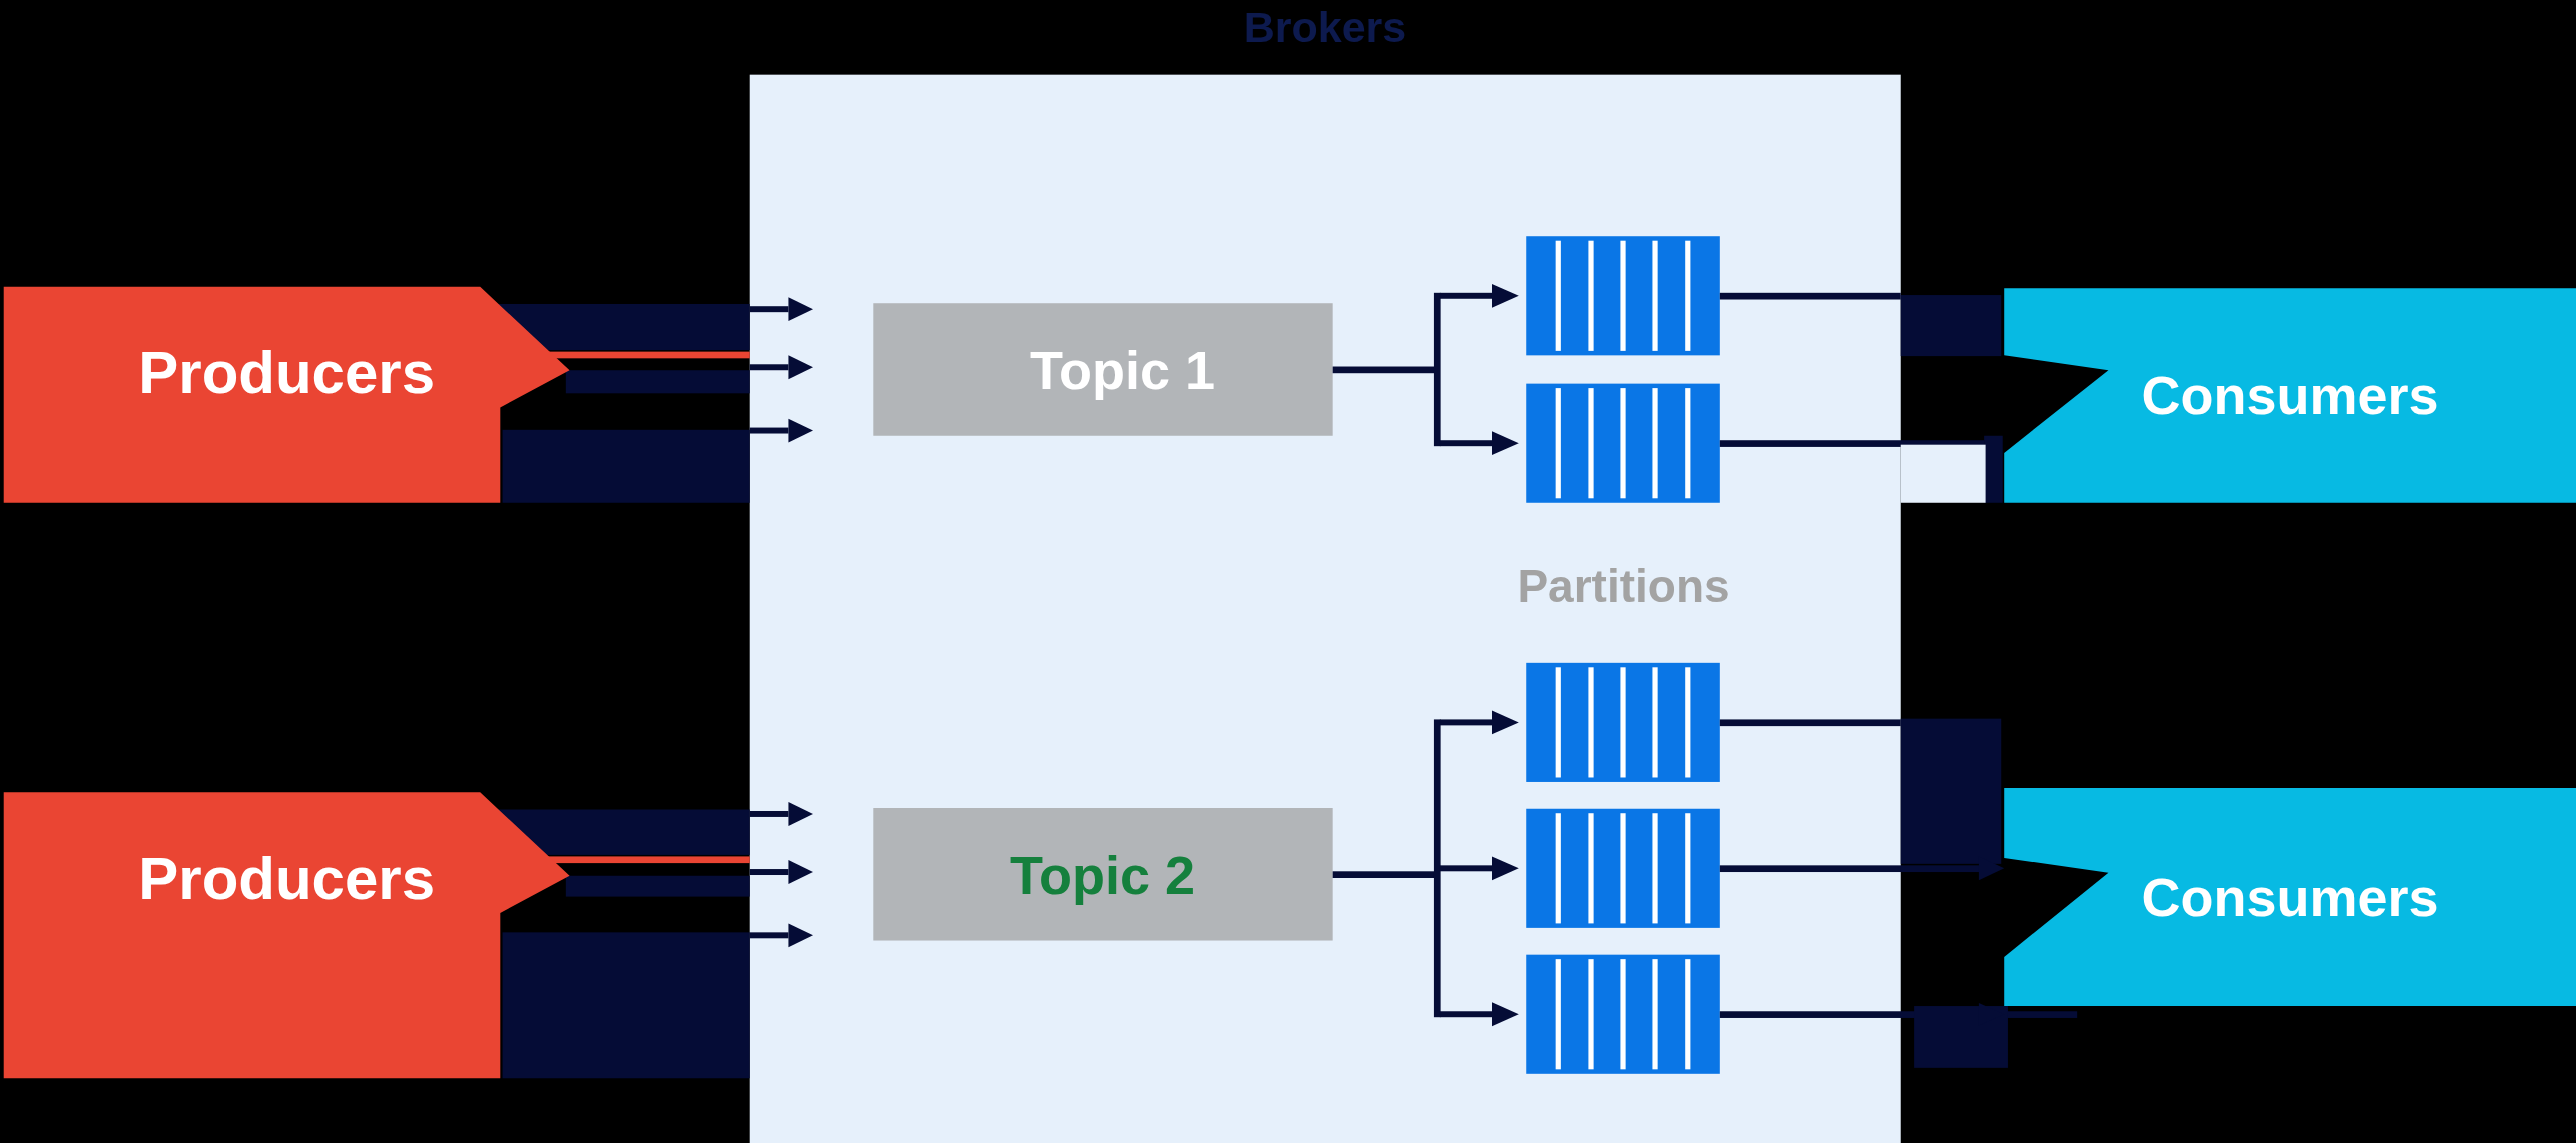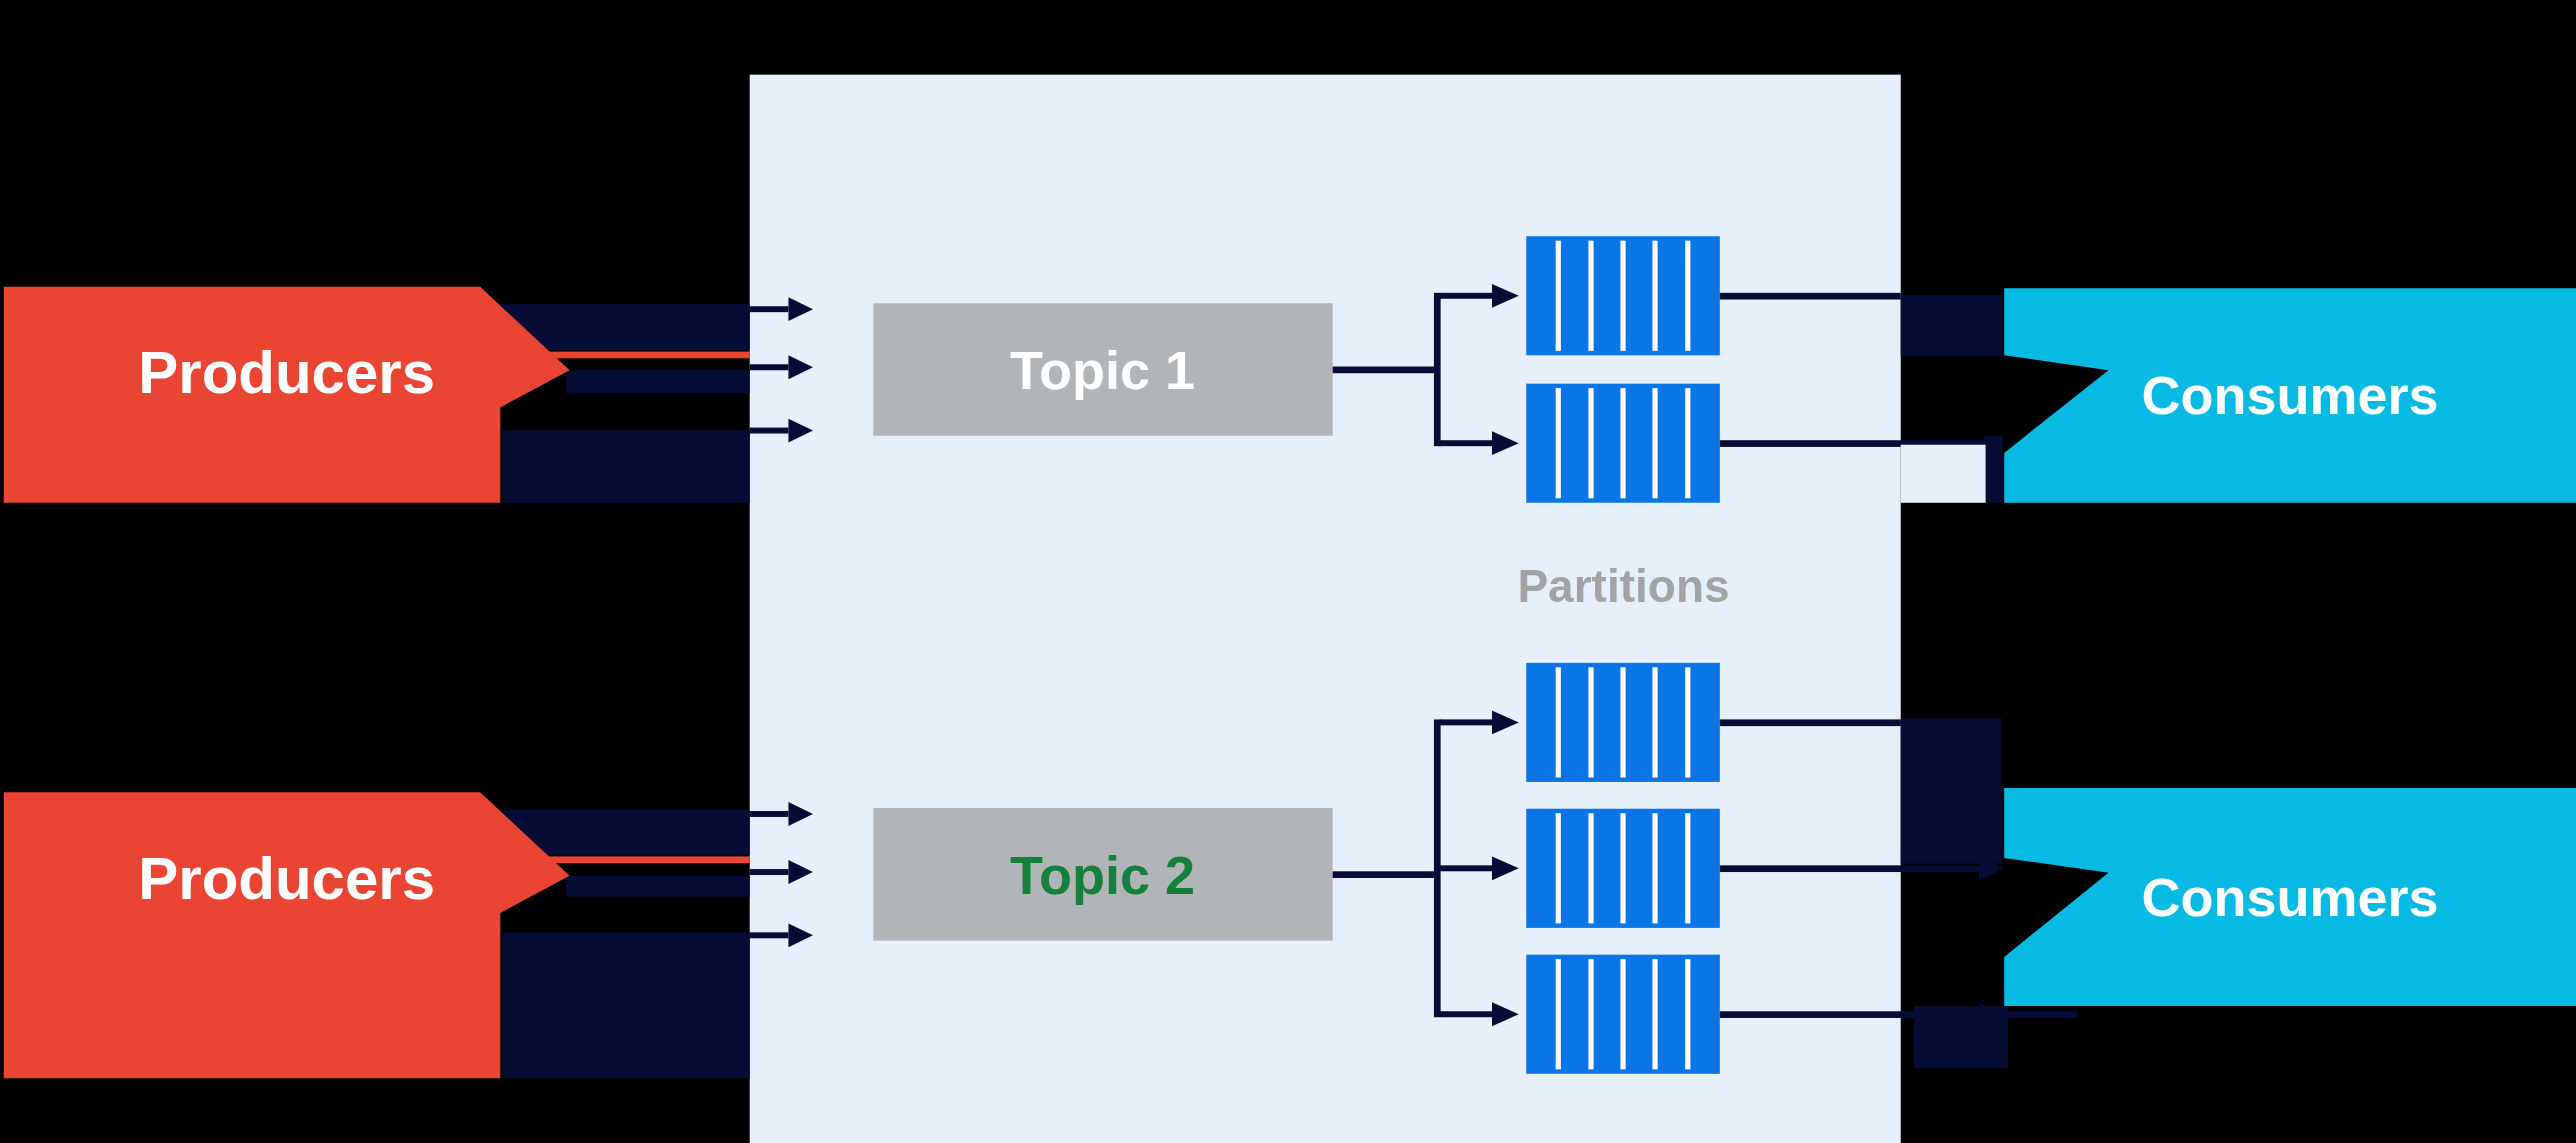--- a/index.html
+++ b/index.html
@@ -29,21 +29,21 @@
     align-items: center;
     justify-content: center;
     font-weight: bold;
     white-space: nowrap;
     pointer-events: none;
   }
   .lbl-title      { left: 1027px; top: 0px;    width: 596px; height: 55px;  font-size: 43px; color: #0D1A4E; }
   .lbl-partitions { left: 1400px; top: 558px;  width: 447px; height: 55px;  font-size: 46px; color: #a3a3a3; }
   .lbl-producer-1 { left: 3.7px;    top: 298px;  width: 566px; height: 149px; font-size: 60px; color: #FFFFFF; }
   .lbl-producer-2 { left: 3.7px;    top: 804px; width: 566px; height: 149px; font-size: 60px; color: #FFFFFF; }
-  .lbl-topic-1    { left: 873px; top: 303px;  width: 459px; height: 133px; font-size: 54px; color: #FFFFFF; }
+  .lbl-topic-1    { left: 873px; top: 303px;  width: 459px; height: 133px; font-size: 54px; color: #FFFFFF; padding-left: 20px; }
   .lbl-topic-2    { left: 873px; top: 808px; width: 459px; height: 133px; font-size: 54px; color: #15803d; }
   .lbl-consumer-1 { left: 2004px; top: 288px;  width: 572px; height: 214px; font-size: 54px; color: #FFFFFF; }
   .lbl-consumer-2 { left: 2004px; top: 788px; width: 572px; height: 218px; font-size: 54px; color: #FFFFFF; }
 </style>
 </head>
 <body>
 
 <div id="stage">
 
   <svg id="diagram-svg" viewBox="0 0 3460 1536" xmlns="http://www.w3.org/2000/svg">
@@ -173,20 +173,21 @@
       <rect x="2553" y="965" width="135" height="195"></rect>
       <rect x="2310" y="1162" width="350" height="9"></rect>
       <polygon points="2658,1150 2692,1166 2658,1182"></polygon>
       <rect x="2310" y="1358" width="480" height="9"></rect>
       <rect x="2571" y="1351" width="126" height="83"></rect>
     </g>
     <polygon fill="#07BAE3" points="2692,1058 3460,1058 3460,1351 2692,1351 2692,1285 2832,1172 2692,1152"></polygon>
     <polygon fill="#050C36" points="2658,1347 2692,1362 2658,1377"></polygon>
   </svg>
 
+  <div class="lbl lbl-title">Brokers</div>
   <div class="lbl lbl-producer-1">Producers</div>
   <div class="lbl lbl-producer-2">Producers</div>
   <div class="lbl lbl-topic-1">Topic 1</div>
   <div class="lbl lbl-topic-2">Topic 2</div>
   <div class="lbl lbl-partitions">Partitions</div>
   <div class="lbl lbl-consumer-1">Consumers</div>
   <div class="lbl lbl-consumer-2">Consumers</div>
 </div>
 
 

